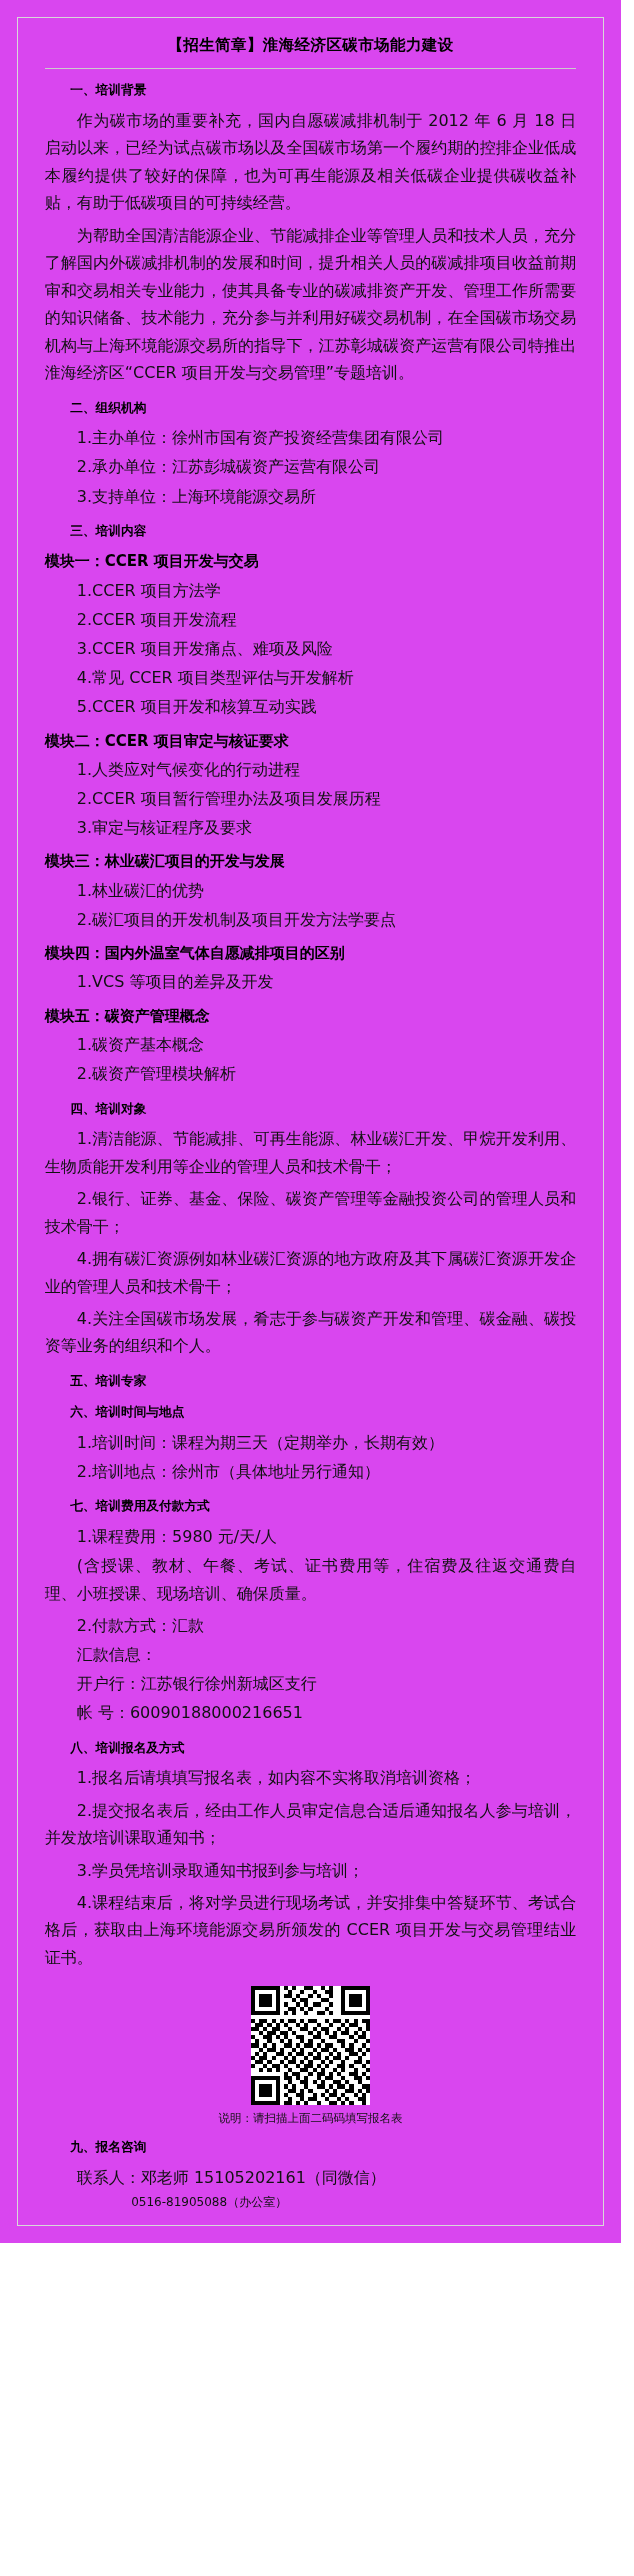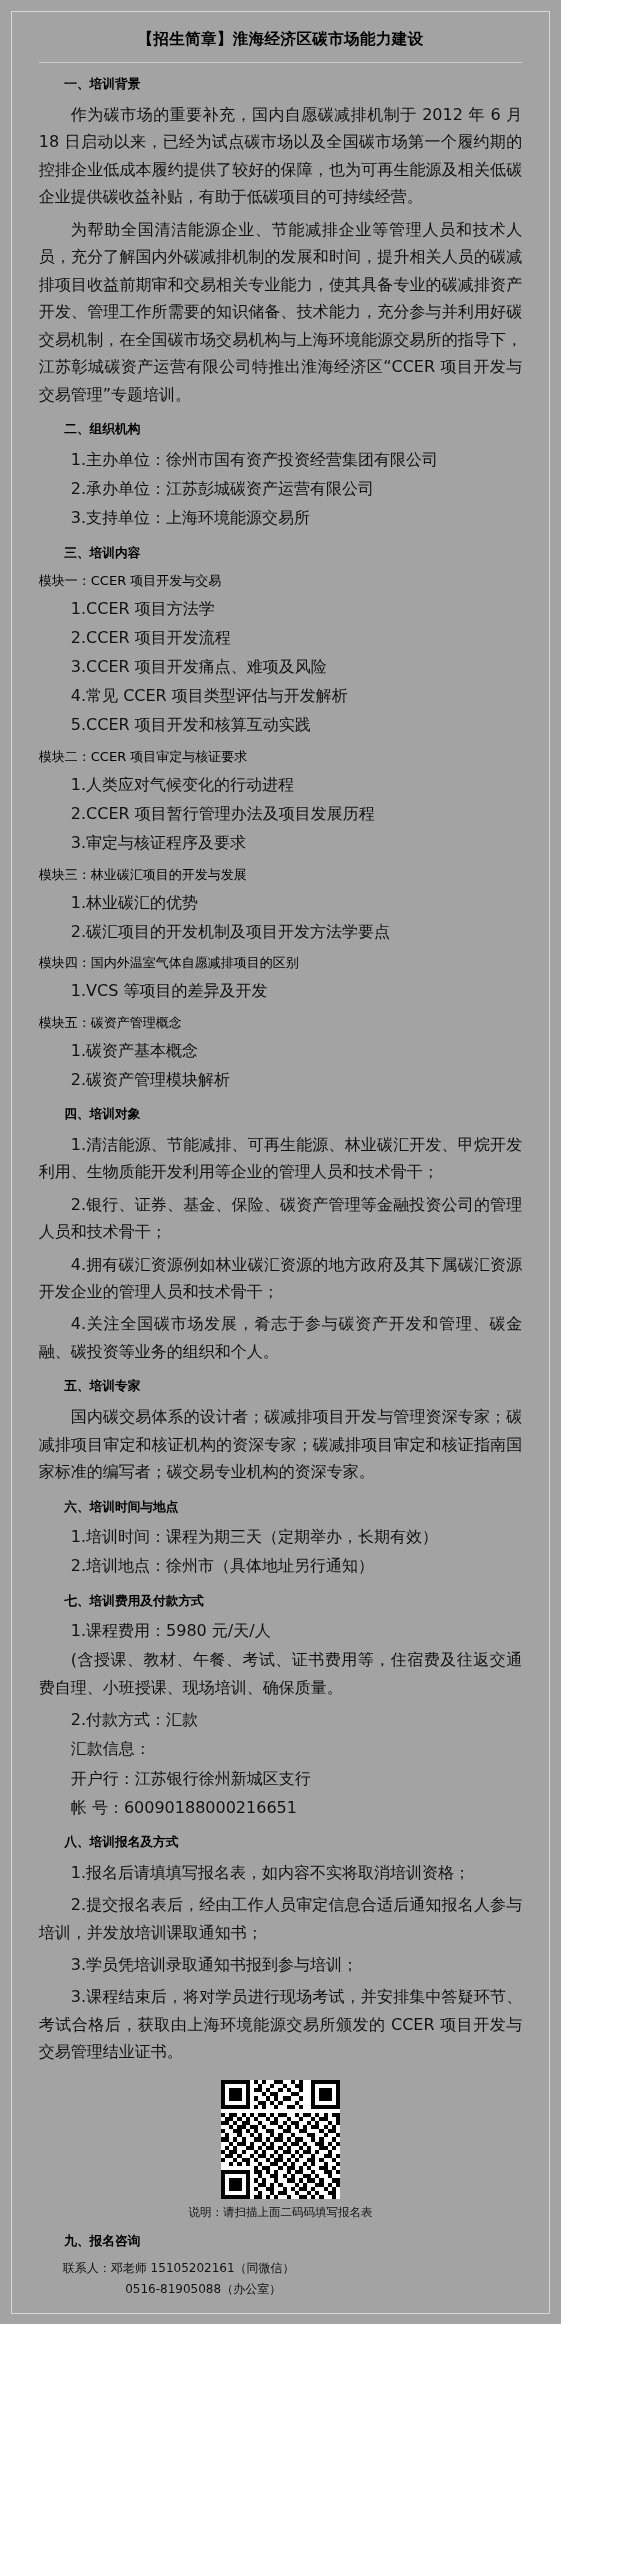--- a/index.html
+++ b/index.html
@@ -6,24 +6,24 @@
     margin: 0;
     padding: 0;
     background: #ffffff;
   }
   body {
     font-family: "DejaVu Sans", "Liberation Sans", sans-serif;
     color: #111111;
     width: 635px;
   }
   .page {
-    width: 561px;
+    width: 621px;
     box-sizing: border-box;
-    background: #a3a3a3;
-    padding: 6px;
+    background: #d946ef;
+    padding: 12px;
     position: relative;
   }
   .frame {
     border: 0.8px solid #d8d8d8;
     margin: 4.8px;
     padding: 8px 27px 12.7px 27px;
     box-sizing: border-box;
   }
   .title-block {
     text-align: center;
@@ -43,22 +43,22 @@
   }
   .h2 {
     font-size: 12.7px;
     font-weight: bold;
     margin: 11px 0 6.3px 0;
     text-indent: 2em;
     color: #000;
     line-height: 1.6;
   }
   .h3 {
-    font-size: 13px;
-    font-weight: normal;
+    font-size: 15px;
+    font-weight: bold;
     margin: 8px 0 3.2px 0;
     color: #000;
     line-height: 1.6;
   }
   p.body {
     font-size: 16px;
     line-height: 1.72;
     margin: 0 0 4.8px 0;
     text-indent: 2em;
     text-align: justify;
@@ -84,21 +84,21 @@
     position: relative;
   }
   .qr svg { display: block; }
   .caption {
     text-align: center;
     font-size: 11.5px;
     margin: 6.3px 0 8px 0;
     color: #111;
   }
   .contact {
-    font-size: 12px;
+    font-size: 16px;
     line-height: 1.75;
     margin: 0;
     text-indent: 2em;
   }
   .contact-right {
     font-size: 12px;
     line-height: 1.75;
     margin: 0;
     text-indent: 7.2em;
   }
@@ -149,39 +149,38 @@
     <p class="item">1.碳资产基本概念</p>
     <p class="item">2.碳资产管理模块解析</p>
 
     <div class="h2">四、培训对象</div>
     <p class="body">1.清洁能源、节能减排、可再生能源、林业碳汇开发、甲烷开发利用、生物质能开发利用等企业的管理人员和技术骨干；</p>
     <p class="body">2.银行、证券、基金、保险、碳资产管理等金融投资公司的管理人员和技术骨干；</p>
     <p class="body">4.拥有碳汇资源例如林业碳汇资源的地方政府及其下属碳汇资源开发企业的管理人员和技术骨干；</p>
     <p class="body">4.关注全国碳市场发展，肴志于参与碳资产开发和管理、碳金融、碳投资等业务的组织和个人。</p>
 
     <div class="h2">五、培训专家</div>
-    <p class="body">国内碳交易体系的设计者；碳减排项目开发与管理资深专家；碳减排项目审定和核证机构的资深专家；碳减排项目审定和核证指南国家标准的编写者；碳交易专业机构的资深专家。</p>
 
     <div class="h2">六、培训时间与地点</div>
     <p class="item">1.培训时间：课程为期三天（定期举办，长期有效）</p>
     <p class="item">2.培训地点：徐州市（具体地址另行通知）</p>
 
     <div class="h2">七、培训费用及付款方式</div>
     <p class="item">1.课程费用：5980 元/天/人</p>
     <p class="body">(含授课、教材、午餐、考试、证书费用等，住宿费及往返交通费自理、小班授课、现场培训、确保质量。</p>
     <p class="item">2.付款方式：汇款</p>
     <p class="item">汇款信息：</p>
     <p class="item">开户行：江苏银行徐州新城区支行</p>
     <p class="item">帐  号：60090188000216651</p>
 
     <div class="h2">八、培训报名及方式</div>
     <p class="body">1.报名后请填填写报名表，如内容不实将取消培训资格；</p>
     <p class="body">2.提交报名表后，经由工作人员审定信息合适后通知报名人参与培训，并发放培训课取通知书；</p>
     <p class="body">3.学员凭培训录取通知书报到参与培训；</p>
-    <p class="body">3.课程结束后，将对学员进行现场考试，并安排集中答疑环节、考试合格后，获取由上海环境能源交易所颁发的 CCER 项目开发与交易管理结业证书。</p>
+    <p class="body">4.课程结束后，将对学员进行现场考试，并安排集中答疑环节、考试合格后，获取由上海环境能源交易所颁发的 CCER 项目开发与交易管理结业证书。</p>
 
     <div class="qr-wrap">
       <div class="qr">
         <svg width="119" height="119" viewBox="0 0 29 29" shape-rendering="crispEdges">
           <rect width="29" height="29" fill="#ffffff"></rect>
           <g fill="#000000">
             <rect x="0" y="0" width="7" height="1"></rect>
               <rect x="0" y="6" width="7" height="1"></rect>
             <rect x="0" y="0" width="1" height="7"></rect>
               <rect x="6" y="0" width="1" height="7"></rect>

